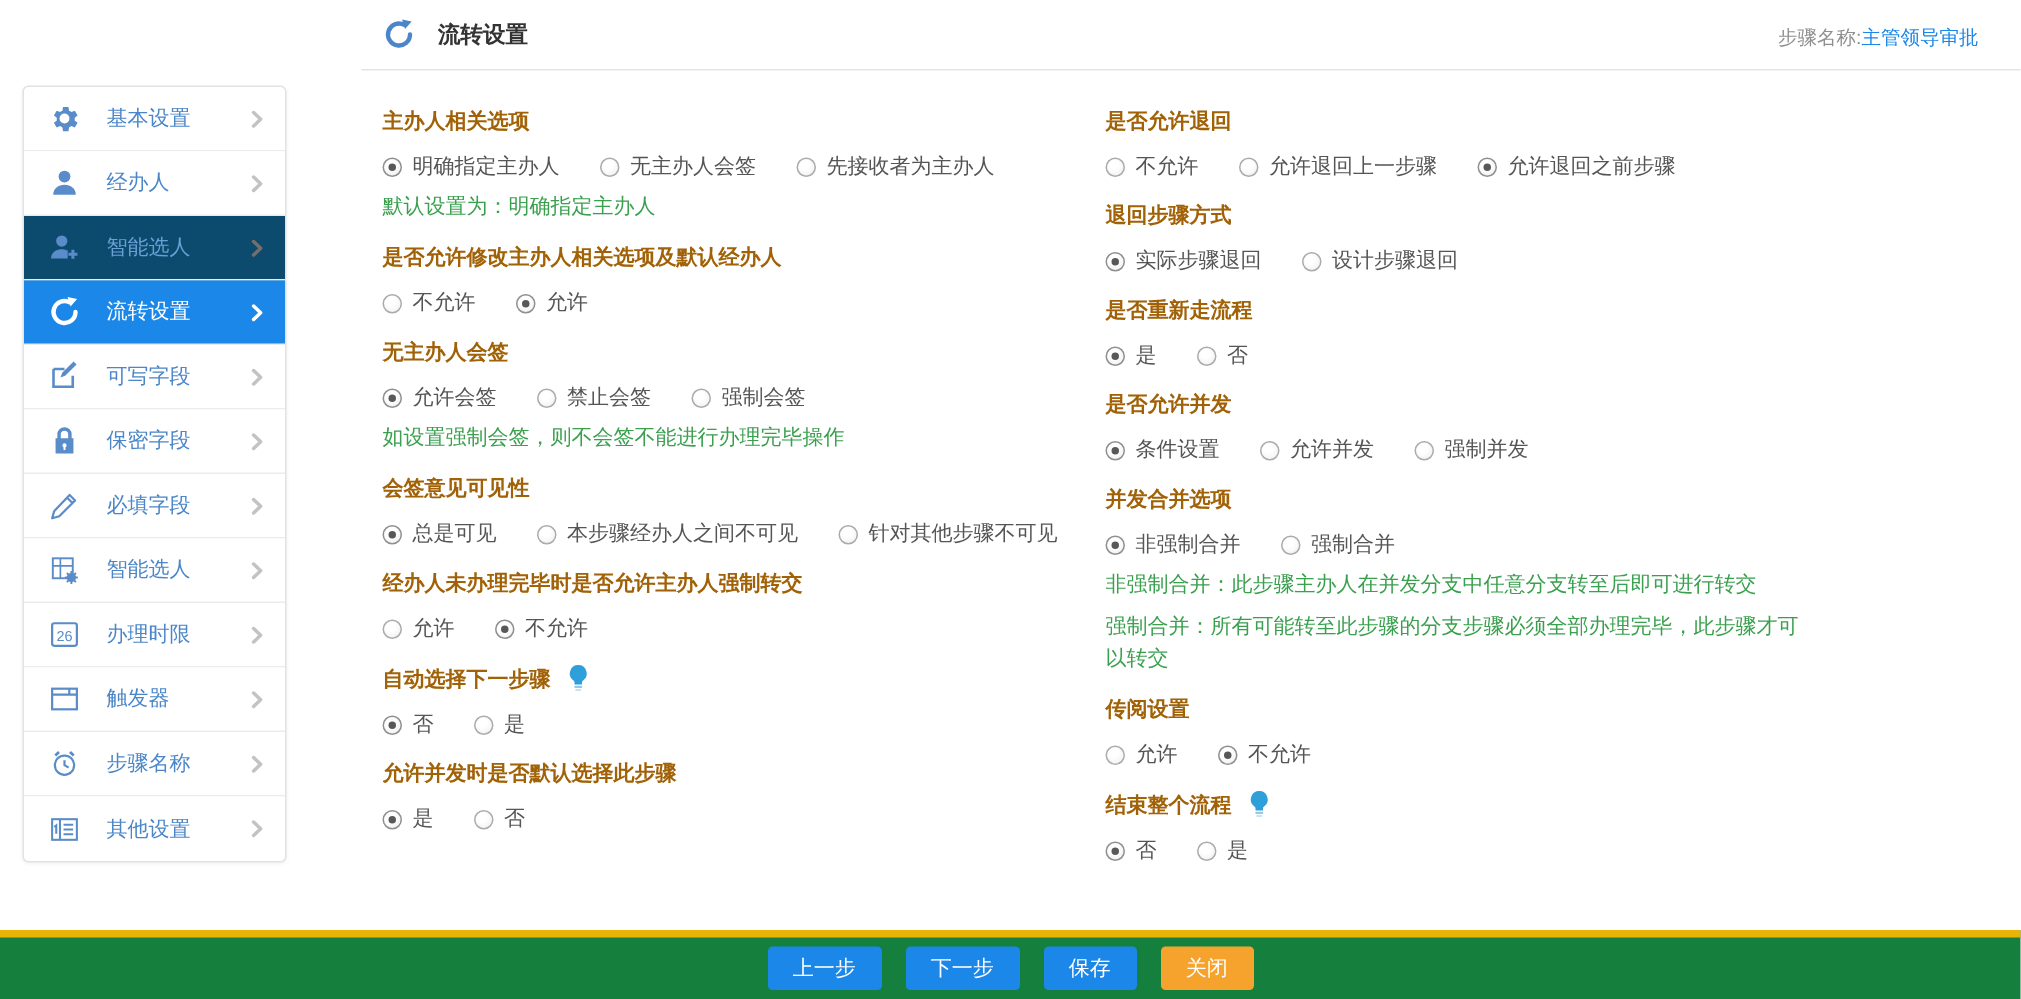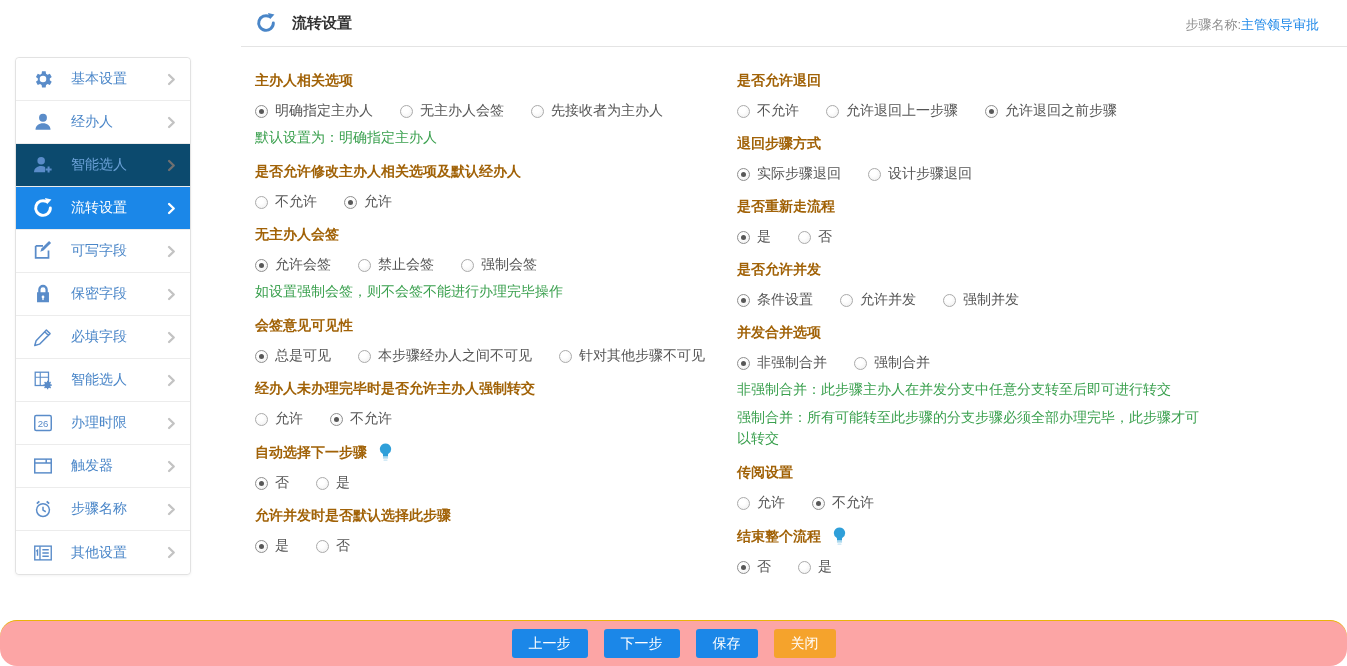--- a/index.html
+++ b/index.html
@@ -63,22 +63,22 @@
   .radio.checked::after{
     content:''; position:absolute; left:3px; top:3px; width:5px; height:5px;
     border-radius:50%; background:#585858;
   }
   .note{ color:#3aa04e; font-size:14px; line-height:21px; margin-top:7px; max-width:470px; }
   .section .note:first-of-type{ margin-top:9px; }
 
   
   .footer{
     position:absolute; left:0; right:0; bottom:0; height:46px;
-    background:#fca5a5; border-top:1px solid #eab308;
-    display:flex; align-items:center; justify-content:center; gap:16px;border-radius:17px;
+    background:#15803d; border-top:5px solid #eab308;
+    display:flex; align-items:center; justify-content:center; gap:16px;
   }
   .btn{
     border:none; border-radius:3px; color:#fff; font-size:14px;
     font-family:inherit; padding:6px 17px; cursor:pointer; line-height:1.2;
   }
   .btn.primary{ background:#1b87e8; }
   .btn.warning{ background:#f5a32c; }
 </style>
 </head>
 <body>

